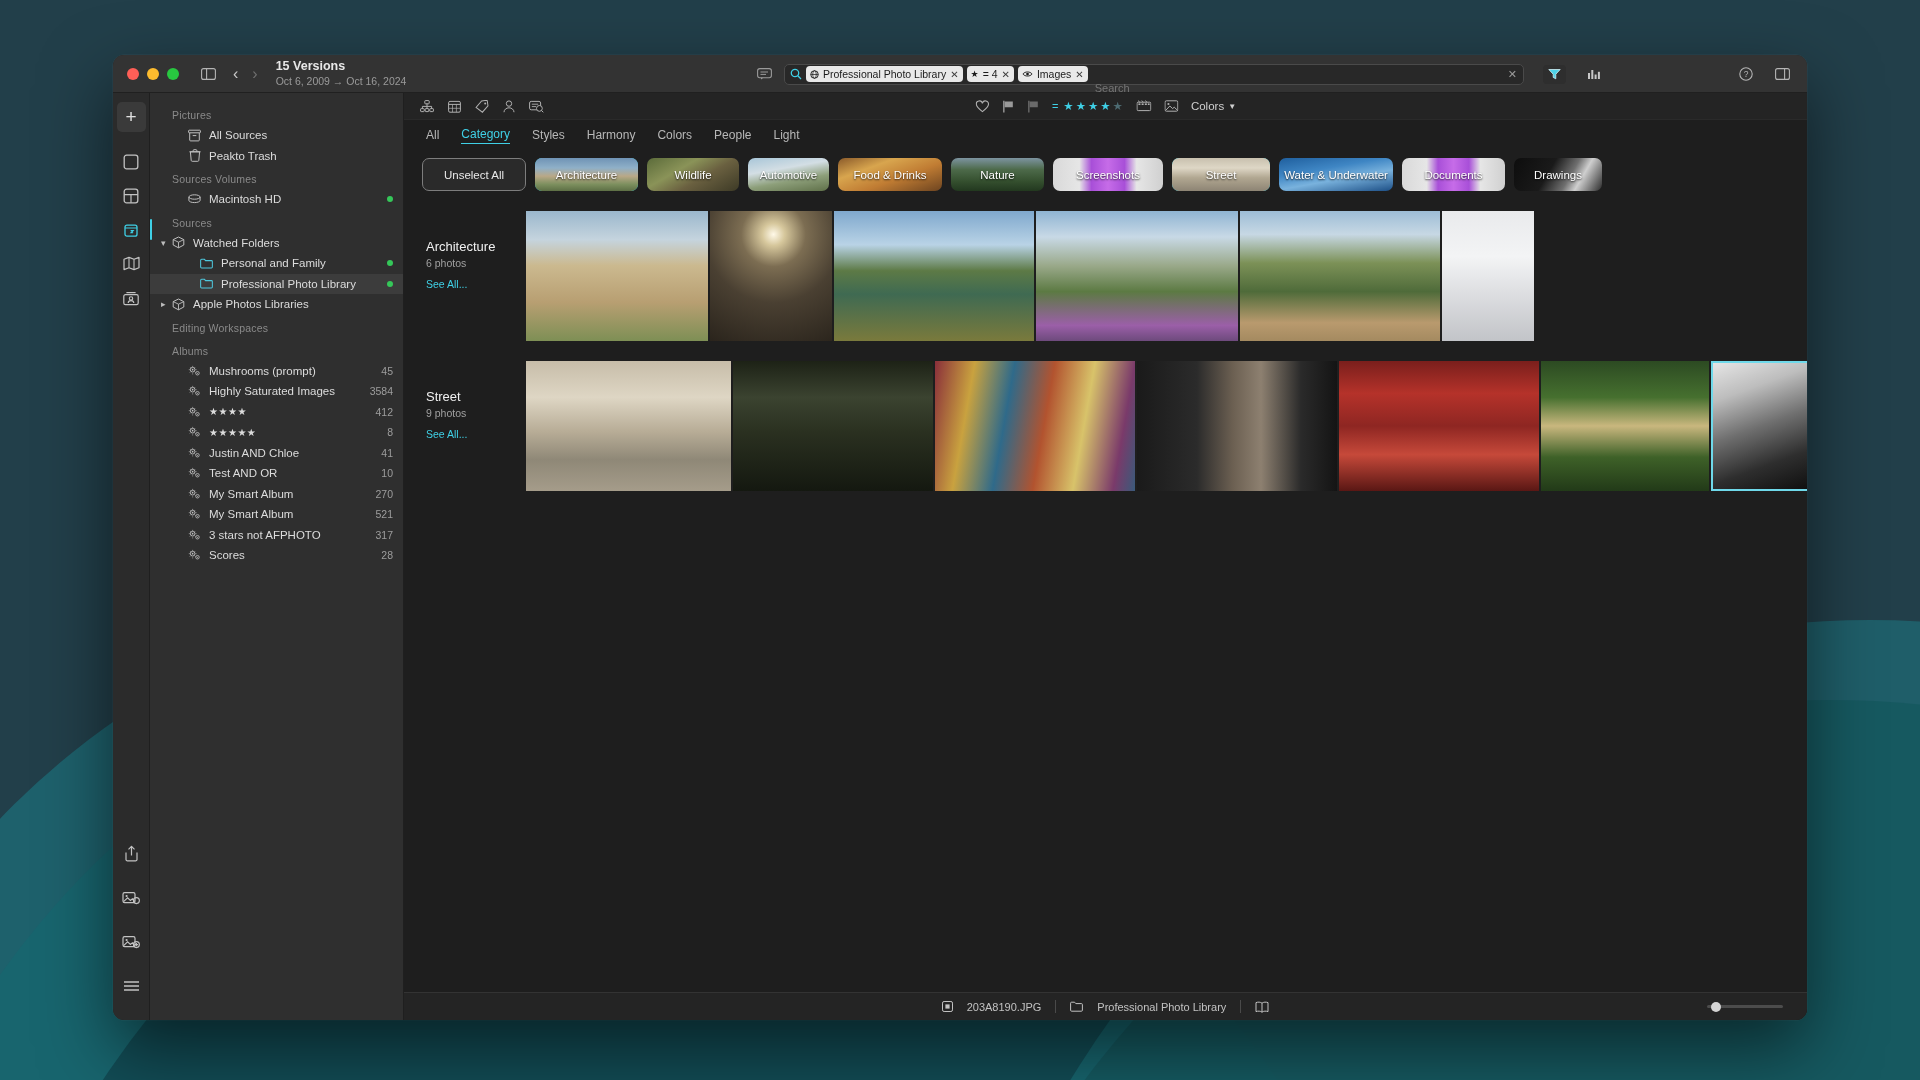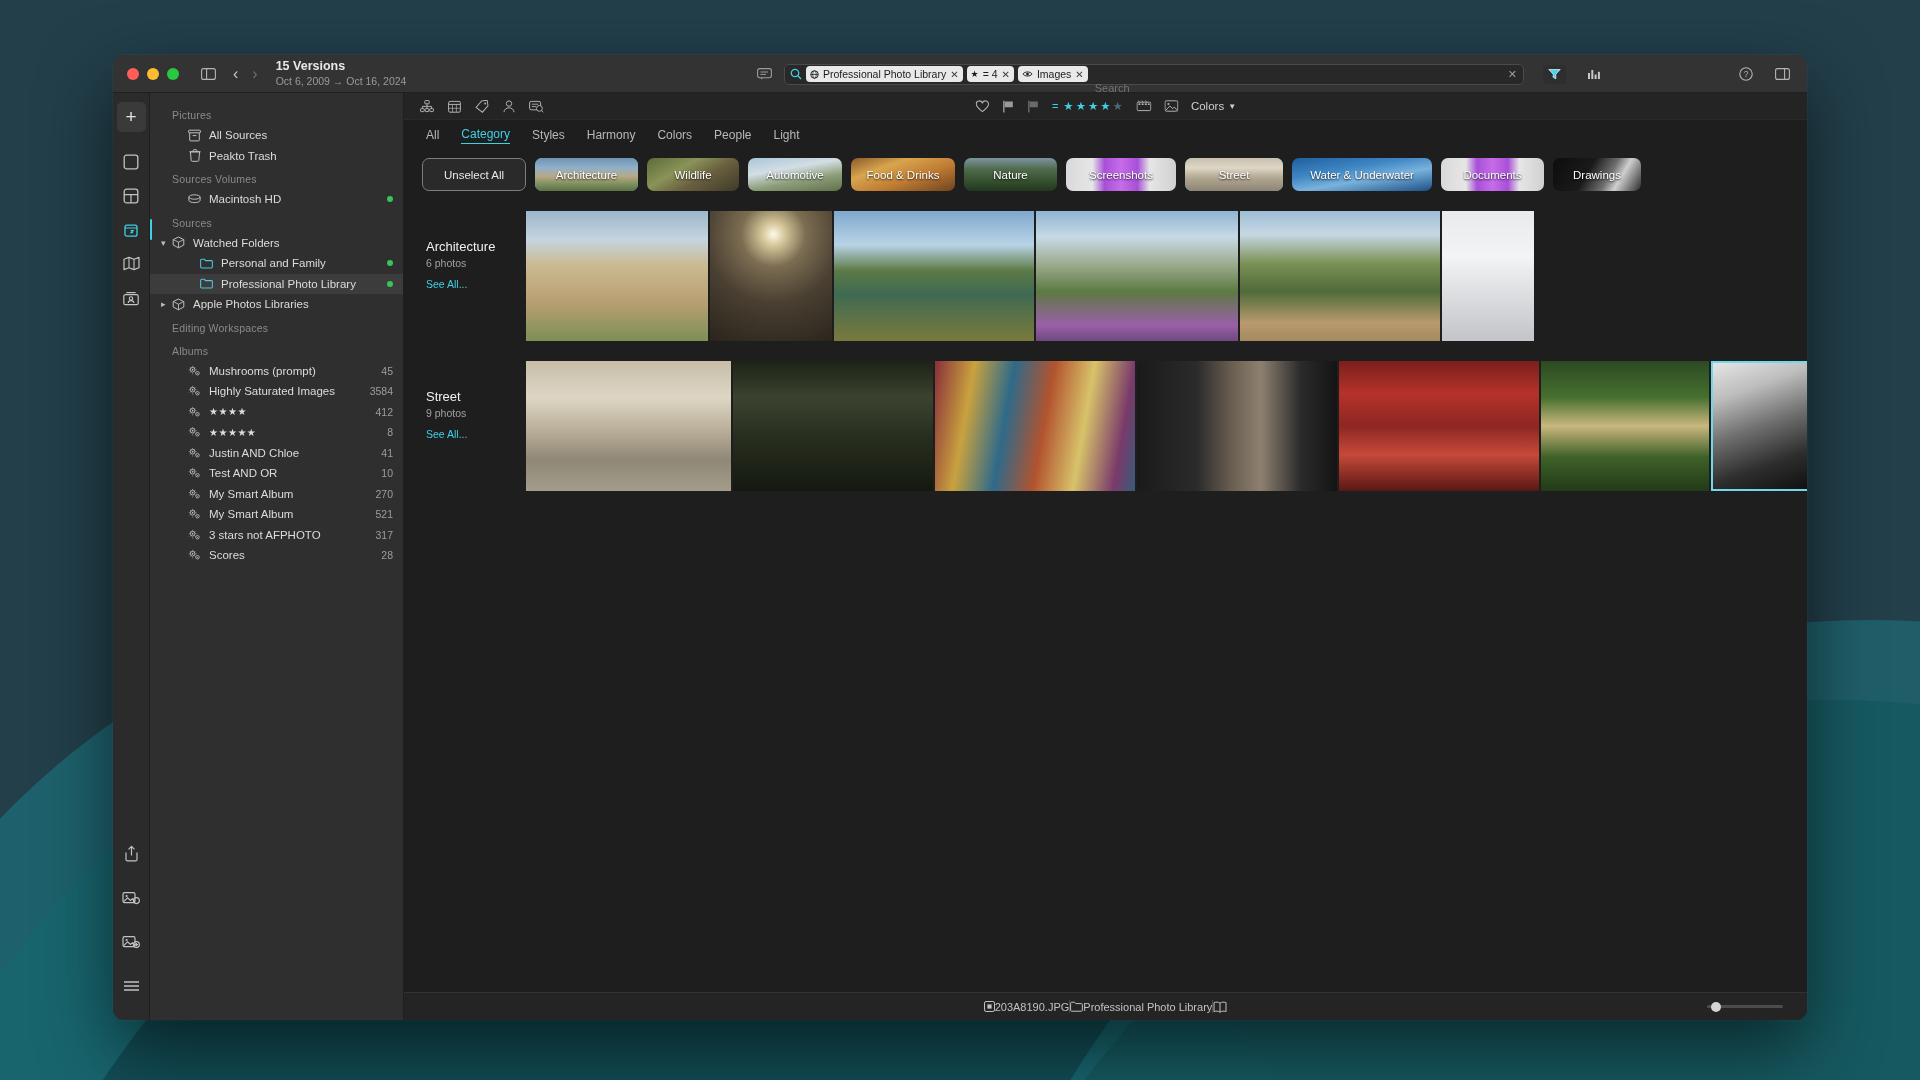--- a/index.html
+++ b/index.html
@@ -224,21 +224,21 @@
   .rowcount { font-size: 10.5px; color: #a0a0a0; margin-top: 3px; }
   .seeall { font-size: 10.5px; color: #3fd0e6; margin-top: 9px; }
   .thumbs { display: flex; gap: 2px; flex: 1; overflow: hidden; }
   .thumb { height: 130px; flex: 0 0 auto; position: relative; overflow: hidden; }
   .thumb.selected { box-shadow: 0 0 0 2px #6fd9ea inset; }
 
   
   .statusbar {
     height: 28px; background: #242424; border-top: 1px solid #333;
     display: flex; align-items: center; justify-content: center;
-    color: #c2c2c2; font-size: 11px;
+    gap: 14px; color: #c2c2c2; font-size: 11px;
     flex: 0 0 28px; position: relative;
   }
   .sb-sep { width: 1px; height: 13px; background: #4a4a4a; }
   .zoomwrap {
     position: absolute; right: 24px; display: flex; align-items: center;
   }
   .zoomtrack { width: 76px; height: 3px; background: #4c4c4c; border-radius: 2px; position: relative; }
   .zoomknob { position: absolute; left: 0px; top: -3.5px; width: 10px; height: 10px; border-radius: 50%; background: #d4d4d4; }
 
   svg { display: block; }
@@ -750,41 +750,41 @@
             <span class="plabel">Unselect All</span>
           </div>
           <div class="pill sel" style="width: 103px;">
             <div class="pthumb" style="background: linear-gradient(rgb(111, 147, 181) 0%, rgb(143, 176, 200) 30%, rgb(185, 168, 135) 55%, rgb(124, 143, 94) 80%, rgb(93, 111, 69) 100%);"></div>
             <span class="plabel">Architecture</span>
           </div>
           <div class="pill" style="width: 92px;">
             <div class="pthumb" style="background: linear-gradient(150deg, rgb(91, 107, 58) 0%, rgb(138, 147, 88) 35%, rgb(106, 96, 64) 60%, rgb(61, 58, 38) 100%);"></div>
             <span class="plabel">Wildlife</span>
           </div>
-          <div class="pill" style="width: 94px;">
+          <div class="pill" style="width: 81px;">
             <div class="pthumb" style="background: linear-gradient(170deg, rgb(168, 198, 216) 0%, rgb(211, 222, 228) 35%, rgb(141, 159, 122) 65%, rgb(95, 112, 73) 100%);"></div>
             <span class="plabel">Automotive</span>
           </div>
           <div class="pill" style="width: 104px;">
             <div class="pthumb" style="background: linear-gradient(160deg, rgb(138, 90, 42) 0%, rgb(216, 165, 78) 30%, rgb(192, 124, 51) 60%, rgb(109, 68, 32) 100%);"></div>
             <span class="plabel">Food &amp; Drinks</span>
           </div>
           <div class="pill" style="width: 93px;">
             <div class="pthumb" style="background: linear-gradient(rgb(125, 148, 160) 0%, rgb(77, 106, 74) 35%, rgb(53, 80, 47) 70%, rgb(34, 56, 31) 100%);"></div>
             <span class="plabel">Nature</span>
           </div>
           <div class="pill" style="width: 110px;">
             <div class="pthumb" style="background: linear-gradient(90deg, rgb(217, 217, 217) 0%, rgb(230, 230, 230) 24%, rgb(168, 79, 216) 35%, rgb(198, 108, 232) 50%, rgb(168, 79, 216) 65%, rgb(230, 230, 230) 76%, rgb(208, 208, 208) 100%);"></div>
             <span class="plabel">Screenshots</span>
           </div>
           <div class="pill sel" style="width: 98px;">
             <div class="pthumb" style="background: linear-gradient(rgb(200, 192, 174) 0%, rgb(222, 215, 198) 30%, rgb(177, 167, 145) 60%, rgb(141, 132, 116) 100%);"></div>
             <span class="plabel">Street</span>
           </div>
-          <div class="pill" style="width: 140px; text-align: right;">
+          <div class="pill" style="width: 114px; text-align: right;">
             <div class="pthumb" style="background: linear-gradient(170deg, rgb(31, 95, 158) 0%, rgb(63, 134, 196) 35%, rgb(121, 178, 221) 60%, rgb(29, 79, 134) 100%);"></div>
             <span class="plabel">Water &amp; Underwater</span>
           </div>
           <div class="pill" style="width: 103px;">
             <div class="pthumb" style="background: linear-gradient(90deg, rgb(217, 217, 217) 0%, rgb(230, 230, 230) 24%, rgb(168, 79, 216) 35%, rgb(198, 108, 232) 50%, rgb(168, 79, 216) 65%, rgb(230, 230, 230) 76%, rgb(208, 208, 208) 100%);"></div>
             <span class="plabel">Documents</span>
           </div>
           <div class="pill" style="width: 88px;">
             <div class="pthumb" style="background: linear-gradient(120deg, rgb(13, 13, 13) 0%, rgb(26, 26, 26) 40%, rgb(111, 111, 111) 62%, rgb(207, 207, 207) 74%, rgb(42, 42, 42) 100%);"></div>
             <span class="plabel">Drawings</span>

